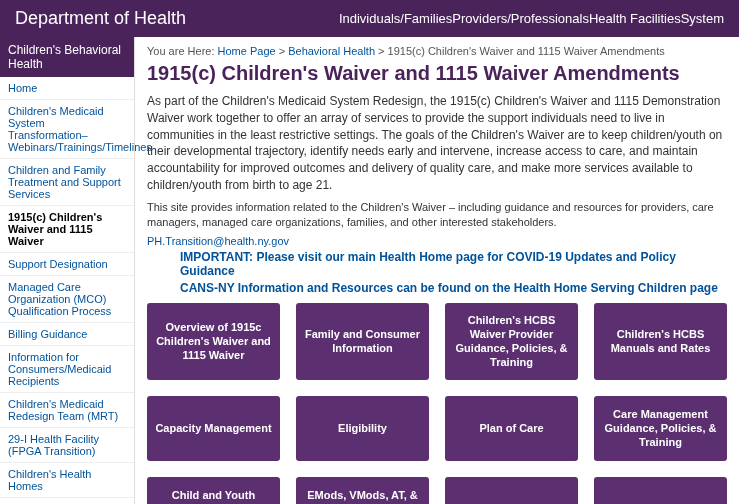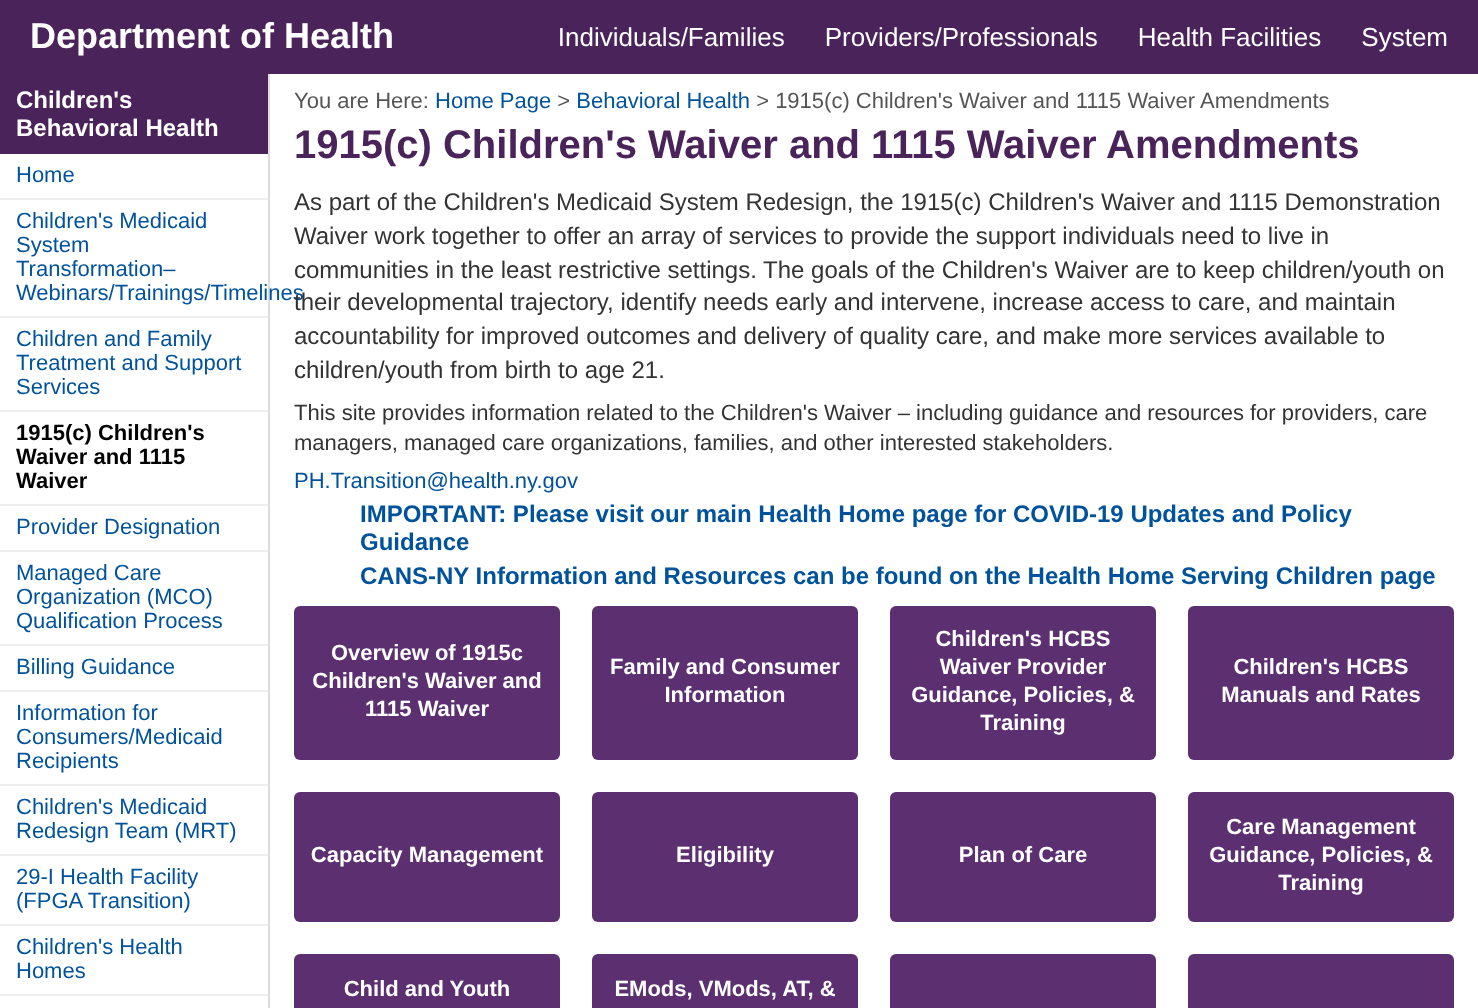--- a/index.html
+++ b/index.html
@@ -9,26 +9,25 @@
     #header {
       background: #4a235a;
       display: flex;
       align-items: center;
       padding: 8px 15px;
       gap: 30px;
     }
     #header .dept-title {
       color: #fff;
       font-size: 18px;
-      font-weight: bold;
+      font-weight: normal;
       white-space: nowrap;
     }
     #header nav {
       display: flex;
-      gap: 20px;
       flex: 1;
       justify-content: flex-end;
       align-items: center;
       text-align: right;
     }
     #header nav a {
       color: #fff;
       text-decoration: none;
       font-size: 13px;
       cursor: pointer;
@@ -43,21 +42,21 @@
     #sidebar {
       width: 135px;
       min-width: 135px;
       background: #fff;
       border-right: 1px solid #ddd;
     }
     .sidebar-section-header {
       background: #4a235a;
       color: #fff;
       font-size: 12px;
-      font-weight: bold;
+      font-weight: normal;
       padding: 6px 8px;
     }
     .sidebar-item {
       padding: 5px 8px;
       font-size: 11px;
       color: #00529b;
       cursor: pointer;
       border-bottom: 1px solid #eee;
     }
     .sidebar-item.active { font-weight: bold; color: #000; }
@@ -147,21 +146,21 @@
 </div>
 
 <div id="layout">
 
   <div id="sidebar">
     <div class="sidebar-section-header">Children's Behavioral Health</div>
     <div class="sidebar-item">Home</div>
     <div class="sidebar-item">Children's Medicaid System Transformation– Webinars/Trainings/Timelines</div>
     <div class="sidebar-item">Children and Family Treatment and Support Services</div>
     <div class="sidebar-item active">1915(c) Children's Waiver and 1115 Waiver</div>
-    <div class="sidebar-item">Provider Designation</div>
+    <div class="sidebar-item">Support Designation</div>
     <div class="sidebar-item">Managed Care Organization (MCO) Qualification Process</div>
     <div class="sidebar-item">Billing Guidance</div>
     <div class="sidebar-item">Information for Consumers/Medicaid Recipients</div>
     <div class="sidebar-item">Children's Medicaid Redesign Team (MRT)</div>
     <div class="sidebar-item">29-I Health Facility (FPGA Transition)</div>
     <div class="sidebar-item">Children's Health Homes</div>
     <div class="sidebar-item">Links/Learn More</div>
 
   </div>
 

